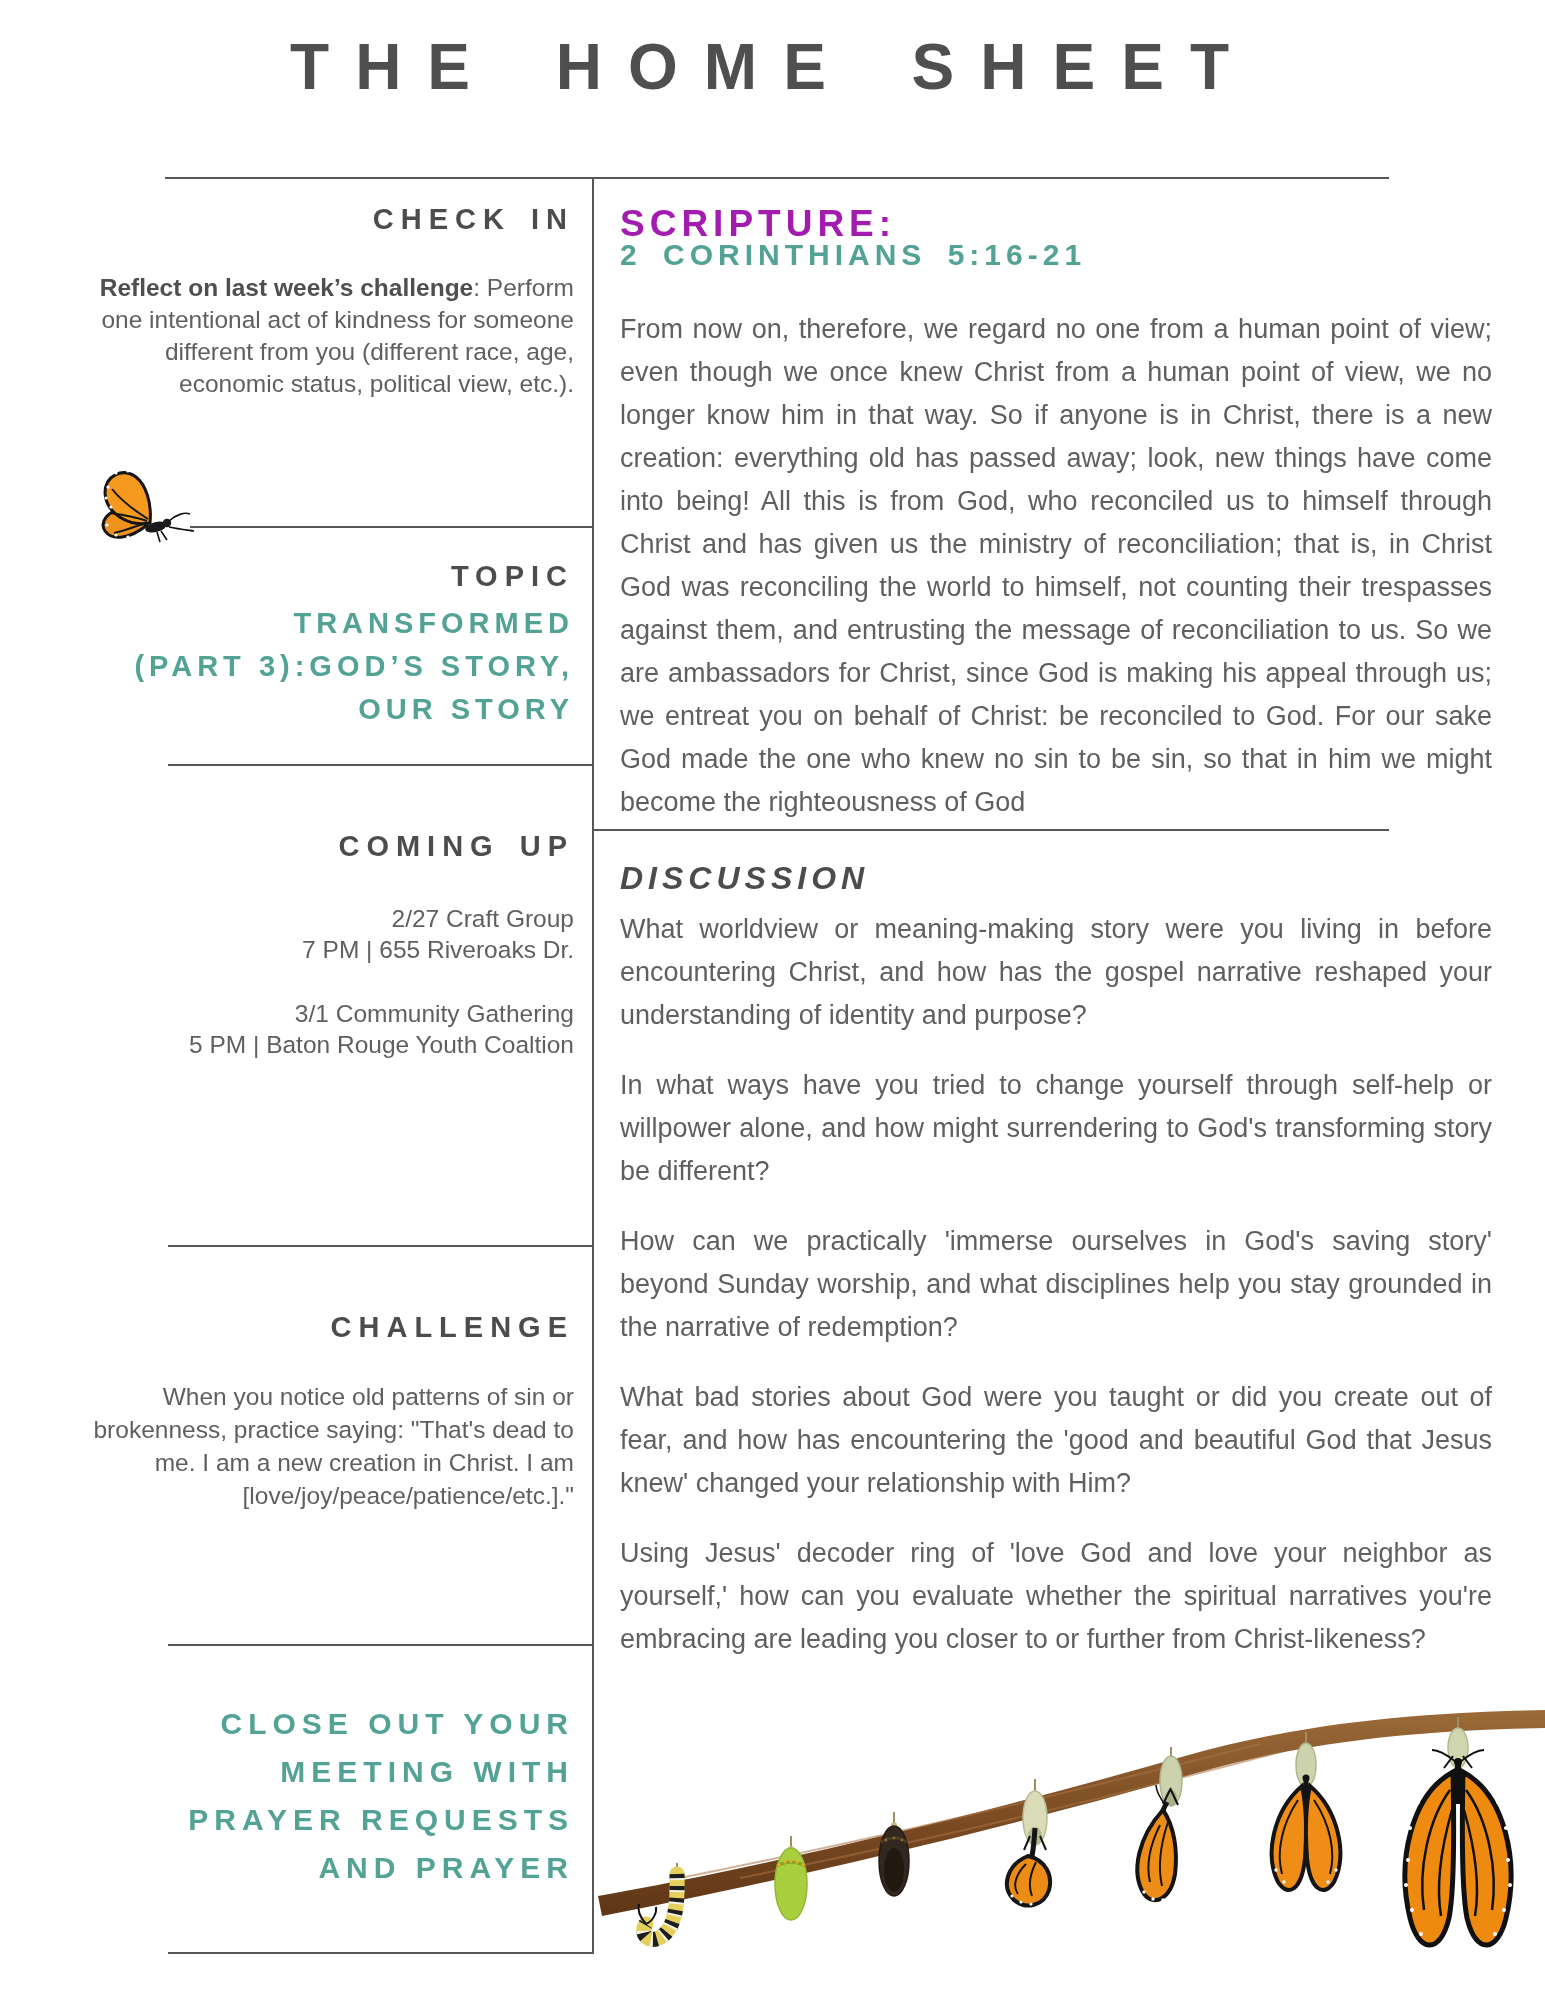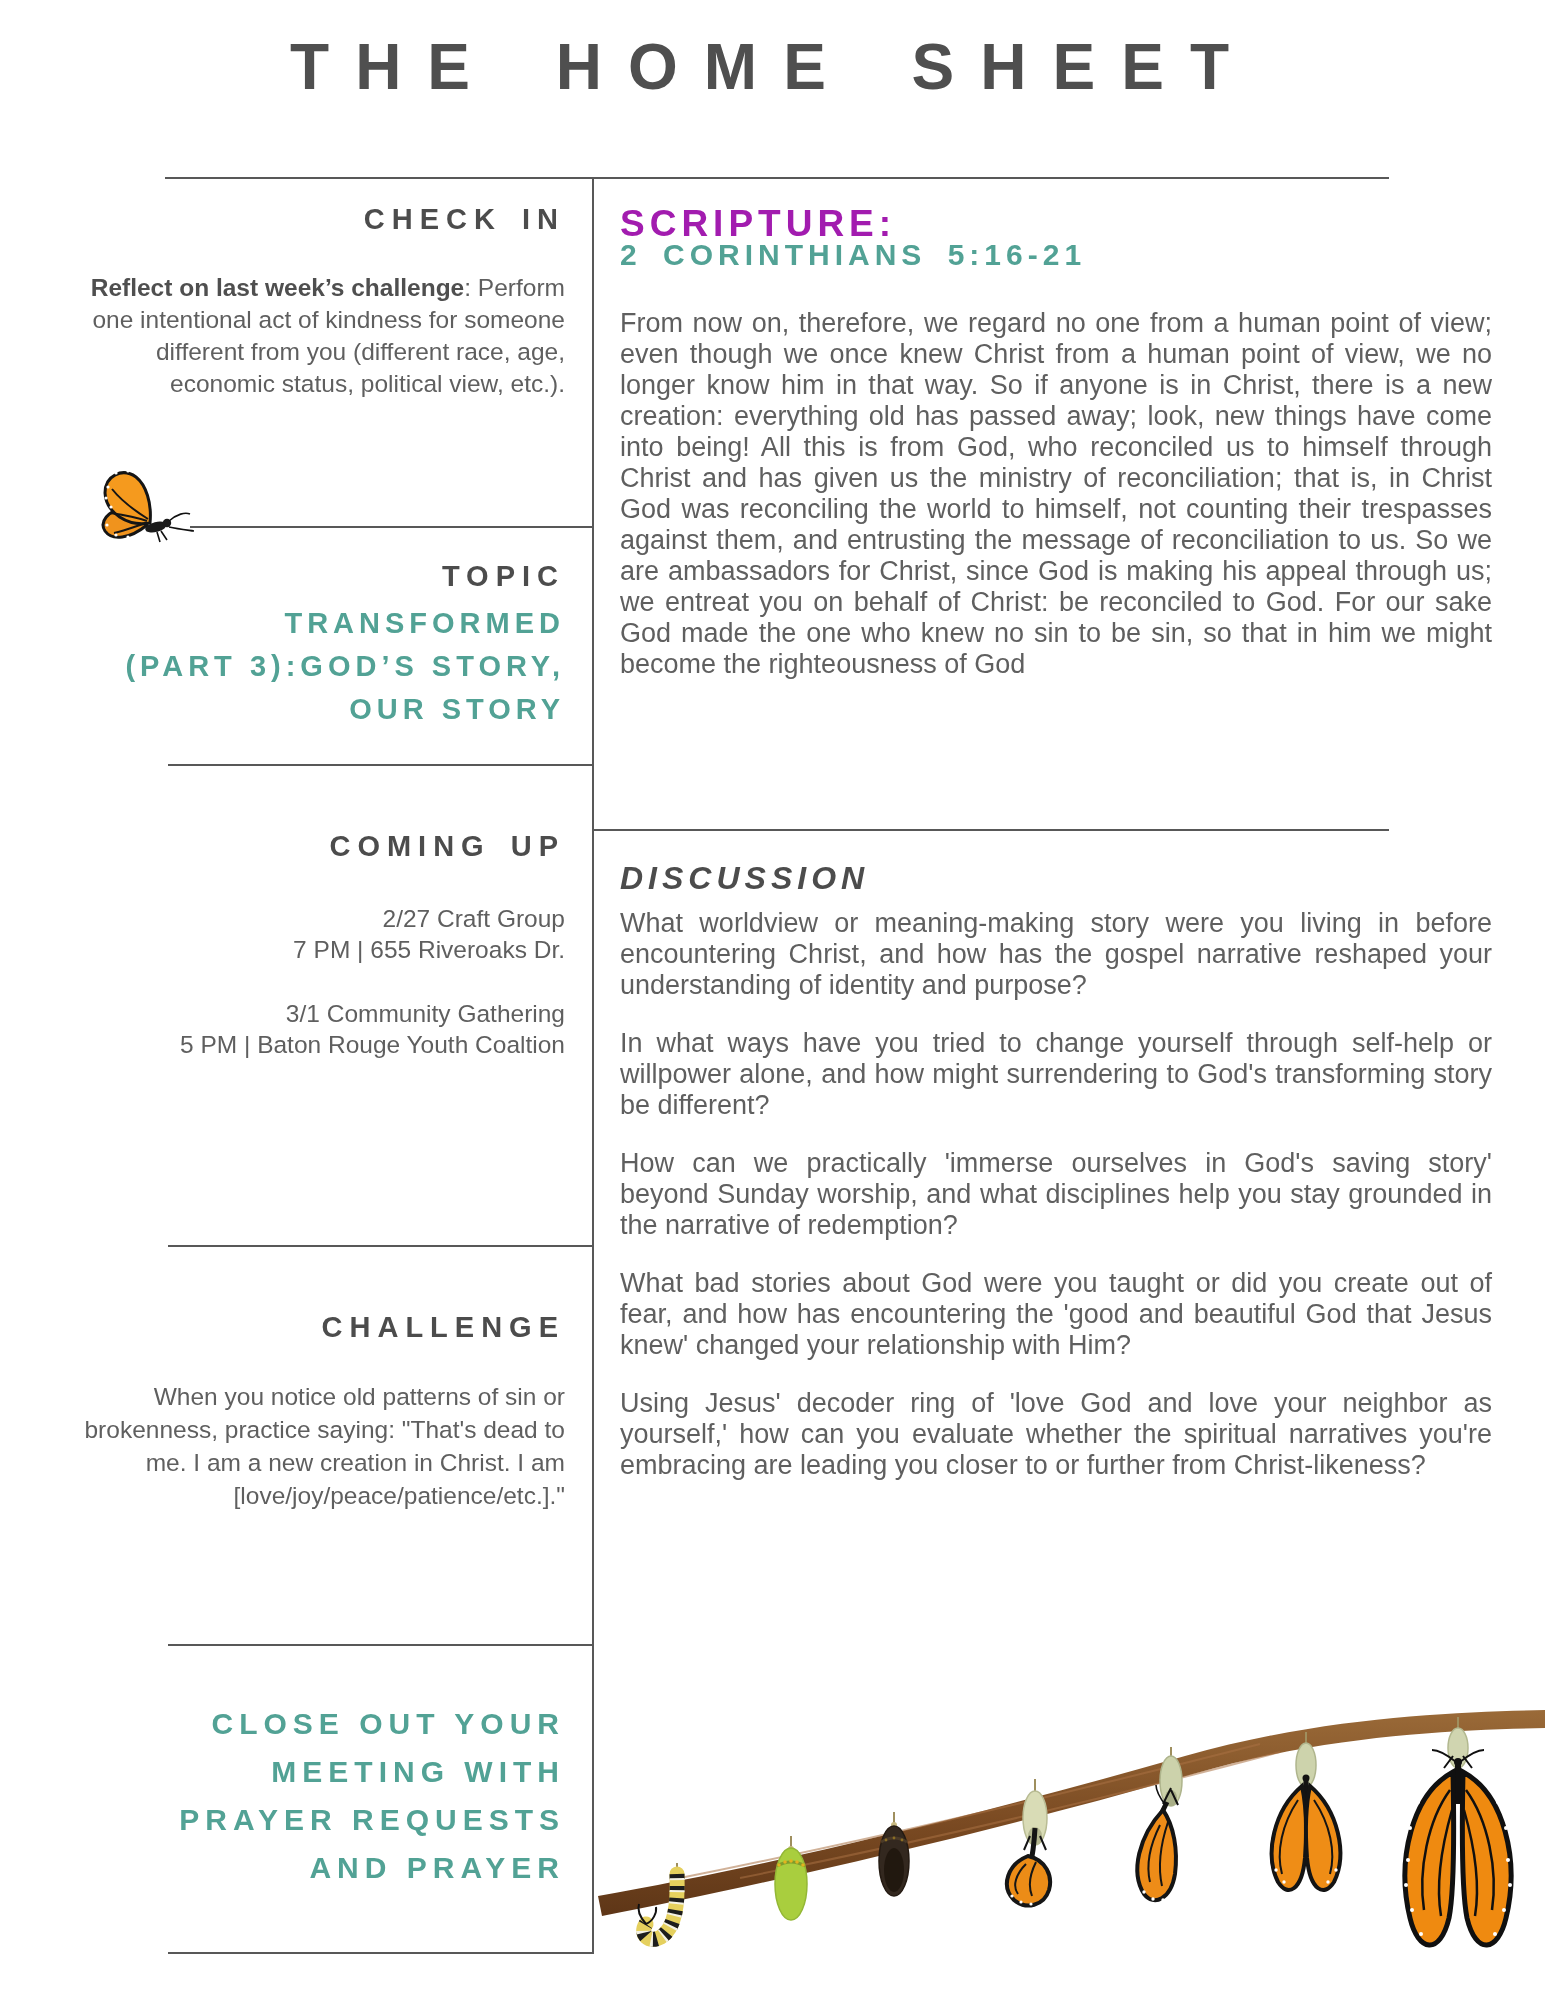--- a/index.html
+++ b/index.html
@@ -11,41 +11,41 @@
   .h-rule{position:absolute;height:2px;background:#585858;}
   .v-rule{position:absolute;width:2px;background:#585858;}
 
   .page-title{
     position:absolute;top:30px;left:0;width:100%;text-align:center;
     font-size:64px;font-weight:bold;color:#4f4f4f;
     letter-spacing:26px;word-spacing:16px;
   }
 
   
-  .lblock{position:absolute;left:47px;width:518px;text-align:right;}
+  .lblock{position:absolute;left:56px;width:518px;text-align:right;}
   .sec-head{
     font-size:29px;font-weight:bold;color:#4c4c4c;
     letter-spacing:7px;word-spacing:5px;
   }
   .body-txt{font-size:24.5px;line-height:32px;color:#5f5f5f;}
   .lead-bold{font-weight:bold;color:#4f4f4f;}
   .teal{color:#52A295;}
   .topic-line{
     font-size:29px;font-weight:bold;letter-spacing:5px;line-height:43px;
   }
   .event{margin-bottom:33px;}
   .closing-line{
     font-size:30px;font-weight:bold;letter-spacing:6px;line-height:48px;
   }
 
   
   .rblock{position:absolute;left:620px;width:872px;}
   .scripture-label{font-size:37px;font-weight:bold;color:#a21caf;letter-spacing:5px;}
   .scripture-ref{font-size:30px;font-weight:bold;letter-spacing:5px;word-spacing:8px;}
-  .just-txt{font-size:27px;line-height:31px;color:#5f5f5f;text-align:justify;}
+  .just-txt{font-size:27px;line-height:43px;color:#5f5f5f;text-align:justify;}
   .disc-head{font-size:32px;font-weight:bold;color:#4c4c4c;letter-spacing:5px;font-style:italic;}
   .disc-q{margin:0 0 27px 0;}
 </style>
 </head>
 <body>
 
 <div class="page-title">THE HOME SHEET</div>
 
 <div class="h-rule" style="top:177px;left:165px;width:1224px;"></div>
 <div class="v-rule" style="top:177px;left:592px;height:1777px;"></div>

